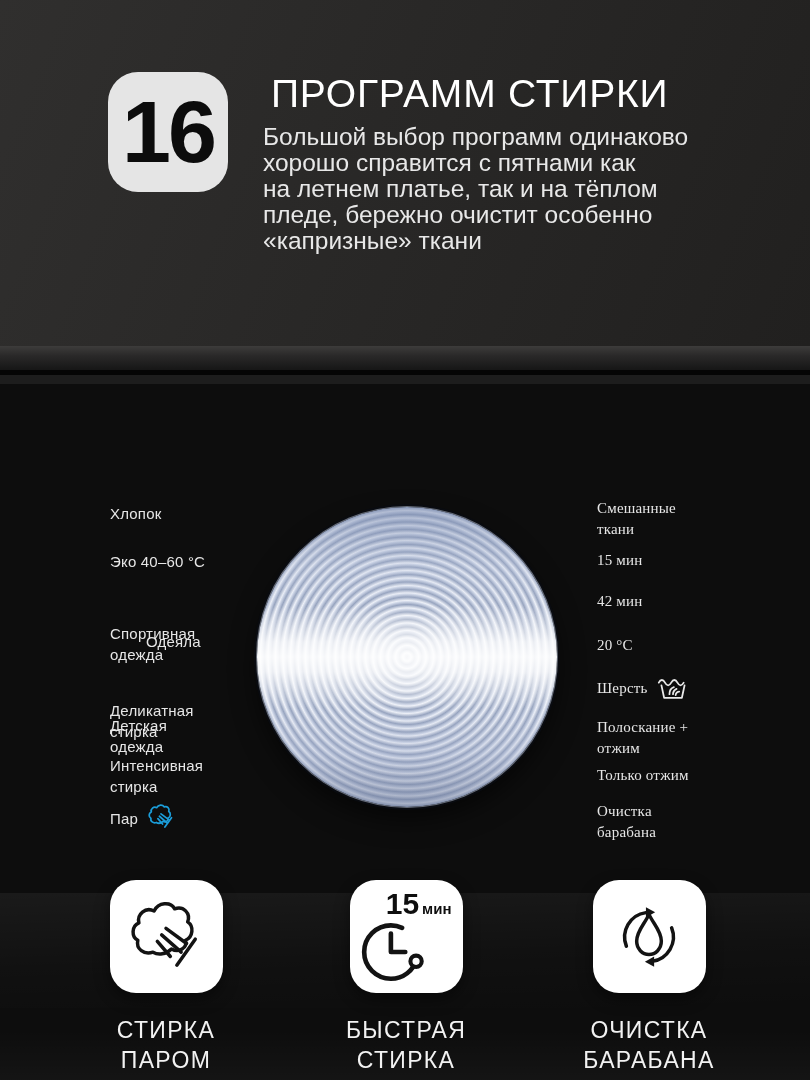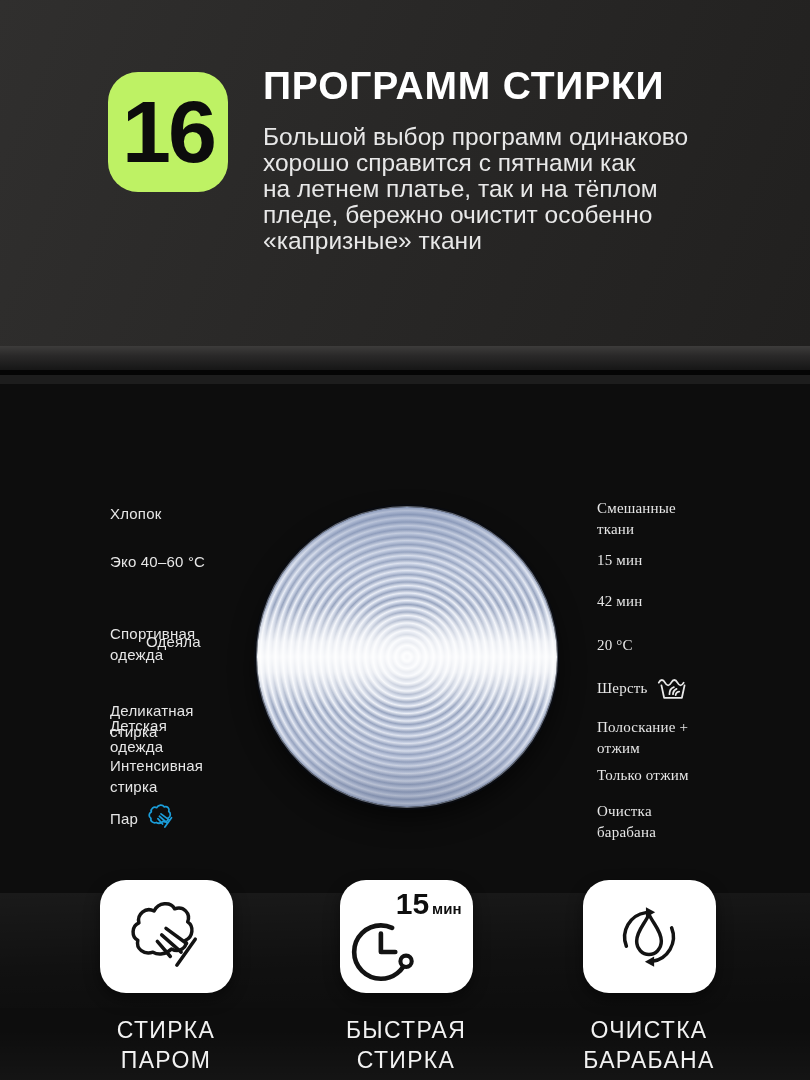--- a/index.html
+++ b/index.html
@@ -14,24 +14,24 @@
     background:linear-gradient(to bottom,#3d3c3b,#2a2929 40%,#161616);}
   .seam-line{position:absolute;left:0;top:370px;width:810px;height:5px;background:#050505;}
   .seam-under{position:absolute;left:0;top:375px;width:810px;height:9px;background:#1d1d1d;}
   .panel-bg{position:absolute;left:0;top:384px;width:810px;height:696px;background:#0d0d0d;}
   .sheen{position:absolute;left:0;top:893px;width:810px;height:115px;
     background:linear-gradient(178deg,rgba(255,255,255,0.055),rgba(255,255,255,0.015) 55%,rgba(255,255,255,0) 100%);}
   .bottom-glow{position:absolute;left:0;top:1030px;width:810px;height:50px;
     background:linear-gradient(to bottom,rgba(255,255,255,0),rgba(255,255,255,0.03));}
 
   .count-card{position:absolute;left:108px;top:72px;width:120px;height:120px;border-radius:30px;
-    background:#bef264;display:flex;align-items:center;justify-content:center;}
+    background:#e5e5e5;display:flex;align-items:center;justify-content:center;}
   .count-card span{font-size:88px;font-weight:bold;color:#0c0c0c;letter-spacing:-3px;line-height:1;}
-  h1.title{position:absolute;left:263px;top:64px;margin:0;color:#fff;
-    font-size:39px;font-weight:bold;letter-spacing:0.8px;}
+  h1.title{position:absolute;left:263px;top:64px;margin:8px;color:#fff;
+    font-size:39px;font-weight:normal;letter-spacing:0.8px;}
   p.desc{position:absolute;left:263px;top:124px;margin:0;color:#e8e8e8;
     font-size:24.5px;line-height:26px;white-space:pre-line;font-weight:normal;}
 
   
   .dial{position:absolute;left:257px;top:507px;width:300px;height:300px;border-radius:50%;
     background:
       linear-gradient(to bottom,
         rgba(122,139,176,0.55) 0%,
         rgba(168,181,210,0.20) 20%,
         rgba(255,255,255,0) 33%,
@@ -57,21 +57,21 @@
   .col-right li{left:597px;font-family:Liberation Serif, serif;}
   .l0{top:503px;} .l1{top:551px;} .l2{top:584px;margin-top:39px;} .l3{top:631px;margin-left:36px;}
   .l4{top:700px;justify-content:flex-end;} .l5{top:715px;} .l6{top:755px;} .l7{top:803px;}
   .r0{top:498px;} .r1{top:550px;} .r2{top:591px;} .r3{top:635px;}
   .r4{top:675px;} .r5{top:717px;} .r6{top:765px;} .r7{top:801px;}
   .inline-icon{flex:0 0 auto;margin-bottom:-2px;}
 
   
   .feature{position:absolute;top:880px;width:212px;display:flex;flex-direction:column;align-items:center;}
   .f0{left:60px;} .f1{left:300px;} .f2{left:543px;}
-  .icon-card{width:133px;height:113px;border-radius:26px;background:#fff;position:relative;
+  .icon-card{width:113px;height:113px;border-radius:26px;background:#fff;position:relative;
     display:flex;align-items:center;justify-content:center;box-shadow:0 6px 16px rgba(0,0,0,0.45);}
   .feature-label{margin-top:22px;color:#f2f2f2;font-size:23px;line-height:30px;
     letter-spacing:1.3px;text-align:center;white-space:pre-line;}
   .badge{position:absolute;top:9px;right:11px;display:flex;align-items:baseline;gap:3px;color:#0e0e0e;}
   .badge .v{font-size:30px;font-weight:bold;line-height:1;}
   .badge .u{font-size:15px;font-weight:bold;line-height:1;}
   .clock-svg{position:absolute;left:8px;bottom:6px;}
 </style>
 </head>
 <body>

